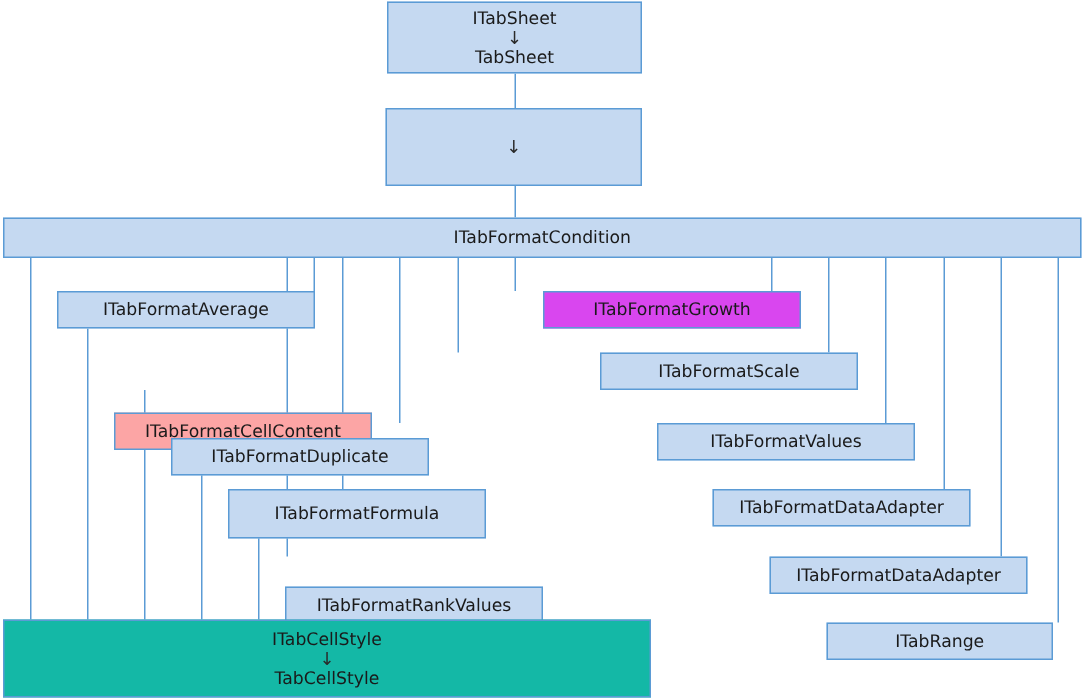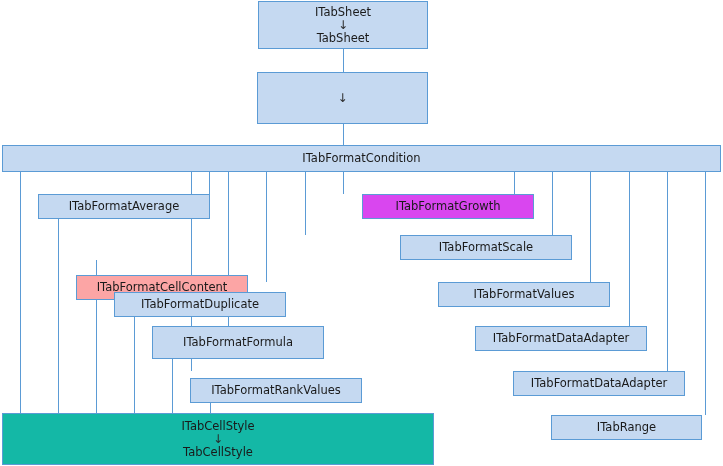--- a/index.html
+++ b/index.html
@@ -88,21 +88,21 @@
       </div>
       <div class="node" style="left: 76px; top: 235px; width: 172px; height: 25px; background: #fca5a5; border-color: rgb(91, 155, 213); color: rgb(26, 26, 26); margin-top: 40px;">
         <span class="ln">ITabFormatCellContent</span>
       </div>
       <div class="node" style="left: 114px; top: 282px; width: 172px; height: 25px; background: rgb(197, 217, 241); border-color: rgb(91, 155, 213); color: rgb(26, 26, 26); margin-top: 10px;">
         <span class="ln">ITabFormatDuplicate</span>
       </div>
       <div class="node" style="left: 152px; top: 326px; width: 172px; height: 33px; background: rgb(197, 217, 241); border-color: rgb(91, 155, 213); color: rgb(26, 26, 26);">
         <span class="ln">ITabFormatFormula</span>
       </div>
-      <div class="node" style="left: 190px; top: 378px; width: 172px; height: 25px; background: rgb(197, 217, 241); border-color: rgb(91, 155, 213); color: rgb(26, 26, 26);">
+      <div class="node" style="left: 190px; top: 391px; width: 172px; height: 25px; background: rgb(197, 217, 241); border-color: rgb(91, 155, 213); color: rgb(26, 26, 26);">
         <span class="ln">ITabFormatRankValues</span>
       </div>
       <div class="node" style="left: 362px; top: 194px; width: 172px; height: 25px; background: #d946ef; border-color: rgb(91, 155, 213); color: rgb(26, 26, 26);">
         <span class="ln">ITabFormatGrowth</span>
       </div>
       <div class="node" style="left: 400px; top: 235px; width: 172px; height: 25px; background: rgb(197, 217, 241); border-color: rgb(91, 155, 213); color: rgb(26, 26, 26);">
         <span class="ln">ITabFormatScale</span>
       </div>
       <div class="node" style="left: 438px; top: 282px; width: 172px; height: 25px; background: rgb(197, 217, 241); border-color: rgb(91, 155, 213); color: rgb(26, 26, 26);">
         <span class="ln">ITabFormatValues</span>

